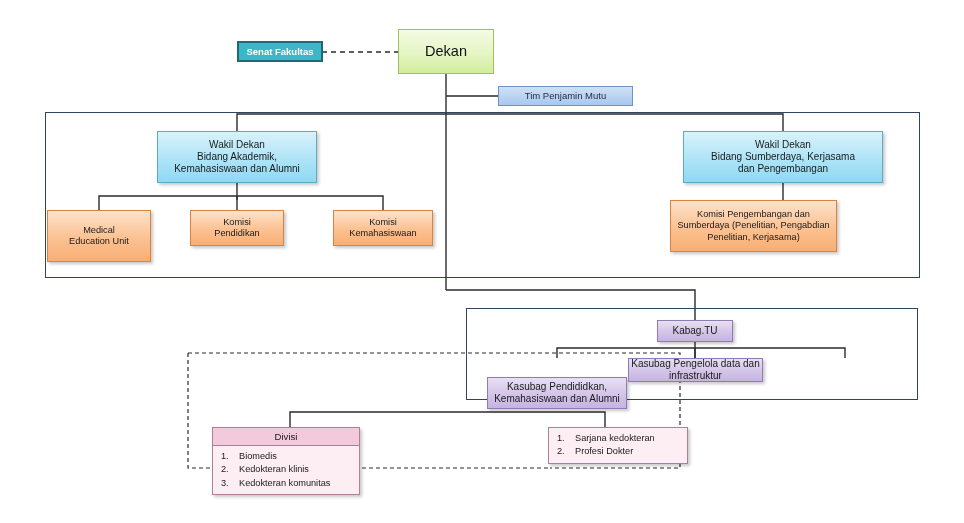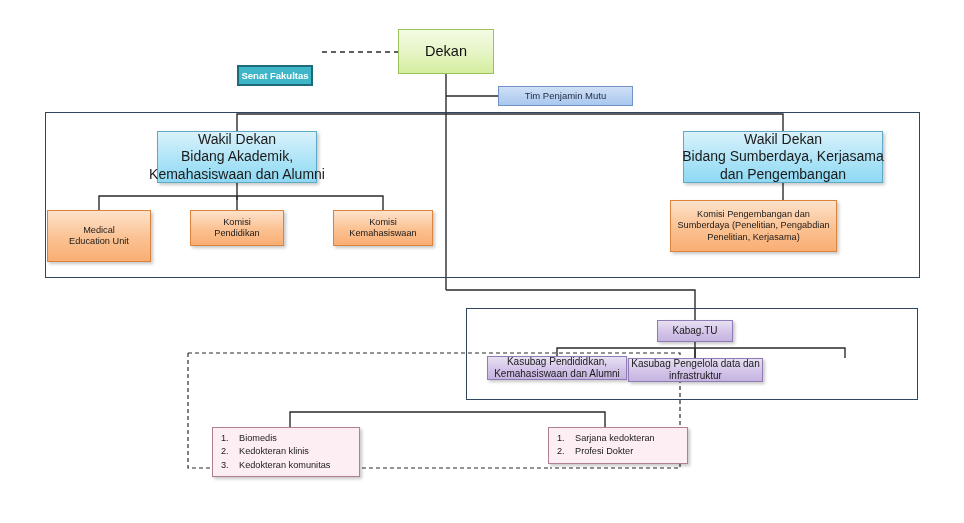--- a/index.html
+++ b/index.html
@@ -60,21 +60,21 @@
     background: linear-gradient(to bottom, #cfe0f6 0%, #a9c7ee 100%);
     border: 1px solid #6f93c4;
     font-size: 9.5px;
     color: #1f2b40;
   }
 
   
   .n-wd {
     background: linear-gradient(to bottom, #d9f2fb 0%, #aee4f7 55%, #8ed9f4 100%);
     border: 1px solid #5fa9c6;
-    font-size: 14px;
+    font-size: 10px;
     box-shadow: 2px 2px 3px rgba(0,0,0,0.22);
   }
 
   
   .n-or {
     background: linear-gradient(to bottom, #fde2cb 0%, #fbc191 55%, #f9ae74 100%);
     border: 1px solid #d9833e;
     font-size: 9.2px;
     box-shadow: 2px 2px 3px rgba(0,0,0,0.22);
   }
@@ -165,21 +165,21 @@
     <g fill="none" stroke="#2b2b2b" stroke-width="1.2" stroke-dasharray="4,3">
       <path d="M 188 353 L 188 468 L 212 468"></path>
       <path d="M 188 353 L 680 353 L 680 468 L 550 468"></path>
       <line x1="348" y1="468" x2="550" y2="468"></line>
     </g>
   </svg>
 
   <div class="frame" style="left:45px; top:112px; width:875px; height:166px;"></div>
   <div class="frame" style="left:466px; top:308px; width:452px; height:92px;"></div>
 
-  <div class="node n-senat" style="left:237px; top:41px; width:76px; height:21px;margin-top:24px;">
+  <div class="node n-senat" style="left:237px; top:41px; width:86px; height:21px;">
     <span class="ln">Senat Fakultas</span>
   </div>
 
   <div class="node n-tpm" style="left:498px; top:86px; width:135px; height:20px;">
     <span class="ln">Tim Penjamin Mutu</span>
   </div>
 
   <div class="node n-dekan" style="left:398px; top:29px; width:96px; height:45px;">
     <span class="ln">Dekan</span>
   </div>
@@ -214,32 +214,33 @@
   <div class="node n-or" style="left:670px; top:200px; width:167px; height:52px;">
     <span class="ln">Komisi Pengembangan dan</span>
     <span class="ln">Sumberdaya (Penelitian, Pengabdian</span>
     <span class="ln">Penelitian, Kerjasama)</span>
   </div>
 
   <div class="node n-pu" style="left:657px; top:320px; width:76px; height:22px;">
     <span class="ln">Kabag.TU</span>
   </div>
 
-  <div class="node n-pu" style="left:487px; top:356px; width:140px; height:24px;">
+  <div class="node n-pu" style="left:487px; top:377px; width:140px; height:32px;">
     <span class="ln">Kasubag Pendididkan,</span>
     <span class="ln">Kemahasiswaan dan Alumni</span>
   </div>
 
   <div class="node n-pu" style="left:628px; top:358px; width:135px; height:24px;">
     <span class="ln">Kasubag Pengelola data dan</span>
     <span class="ln">infrastruktur</span>
   </div>
 
 
   <div class="card" style="left:212px; top:427px; width:148px;">
+    <div class="card-head">Divisi</div>
     <div class="card-body">
       <div class="card-row">
         <span class="num">1.</span>
         <span class="txt">Biomedis</span>
       </div>
       <div class="card-row">
         <span class="num">2.</span>
         <span class="txt">Kedokteran klinis</span>
       </div>
       <div class="card-row">

